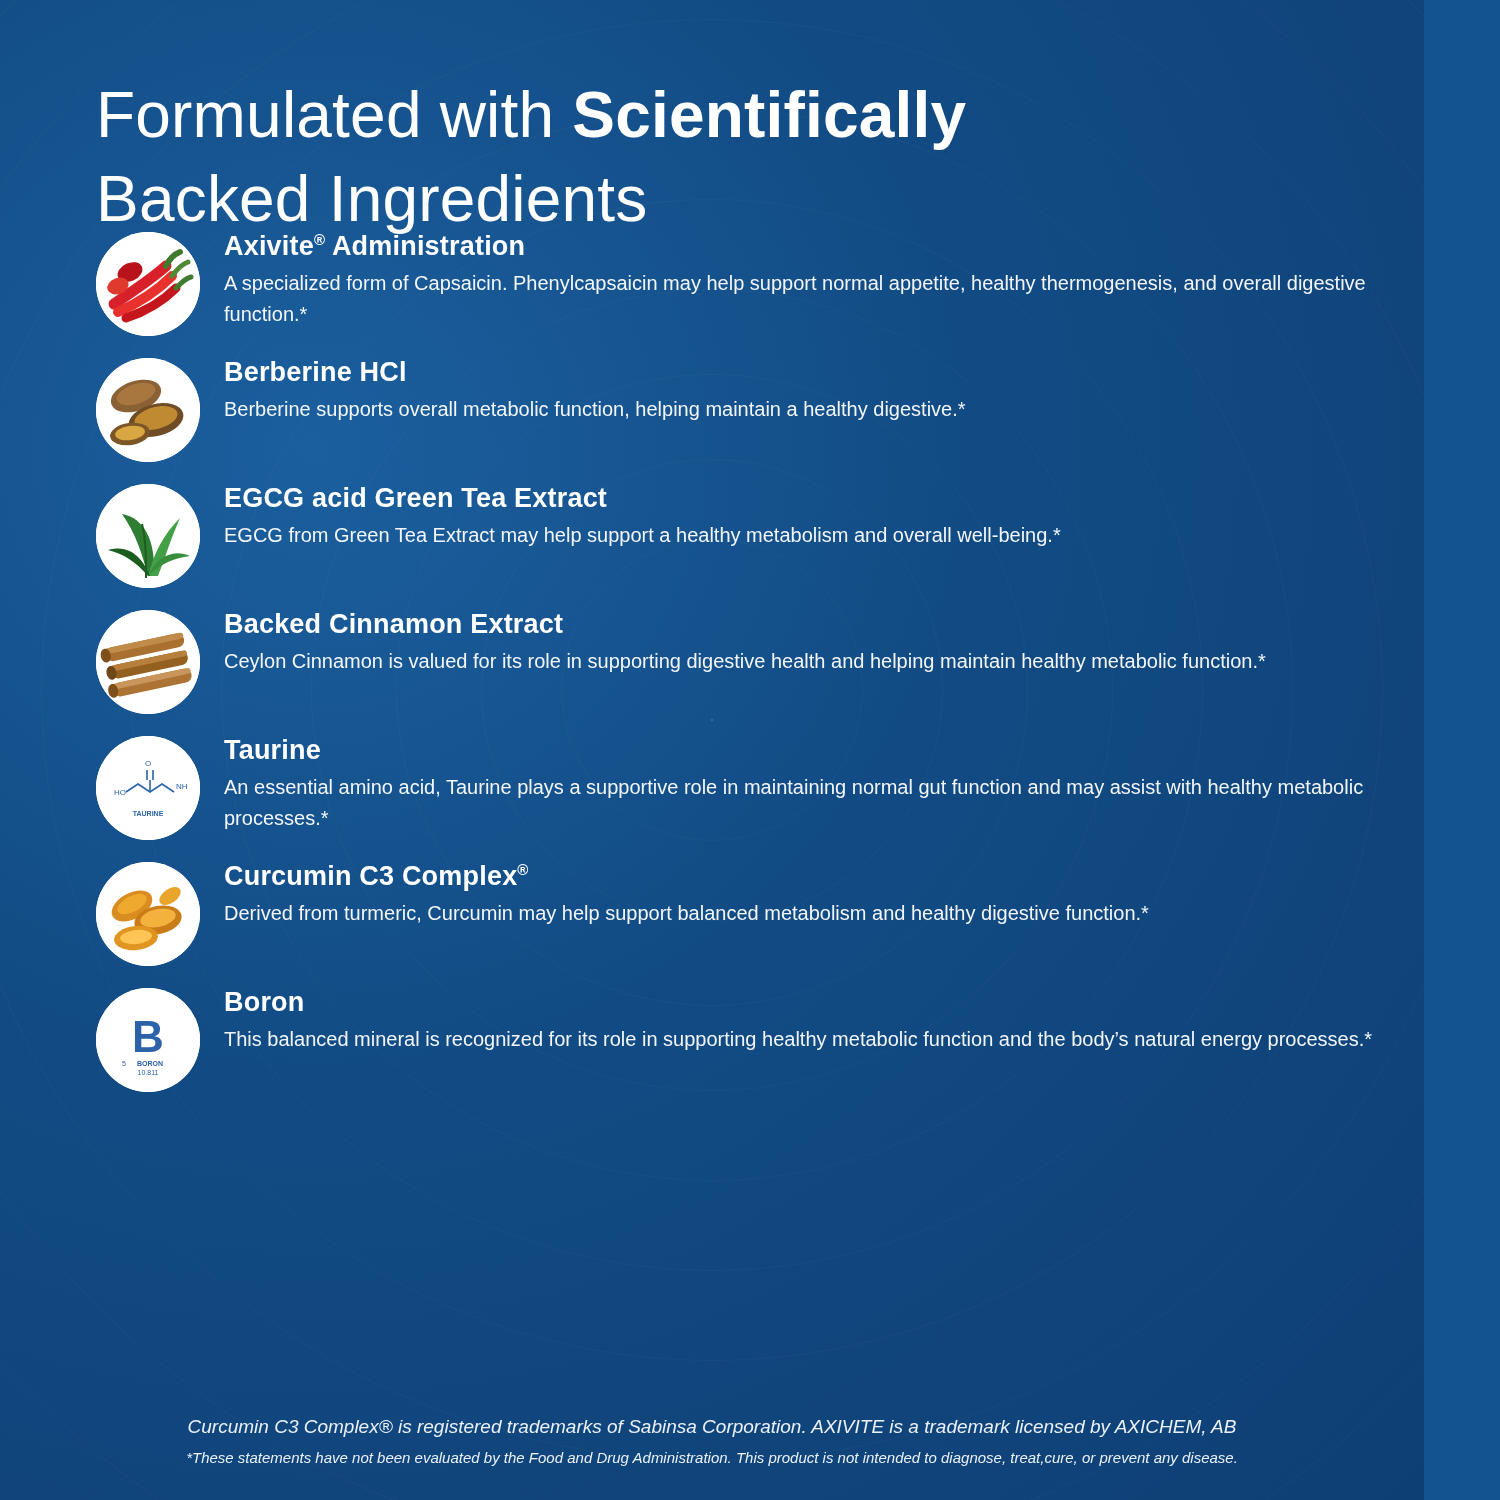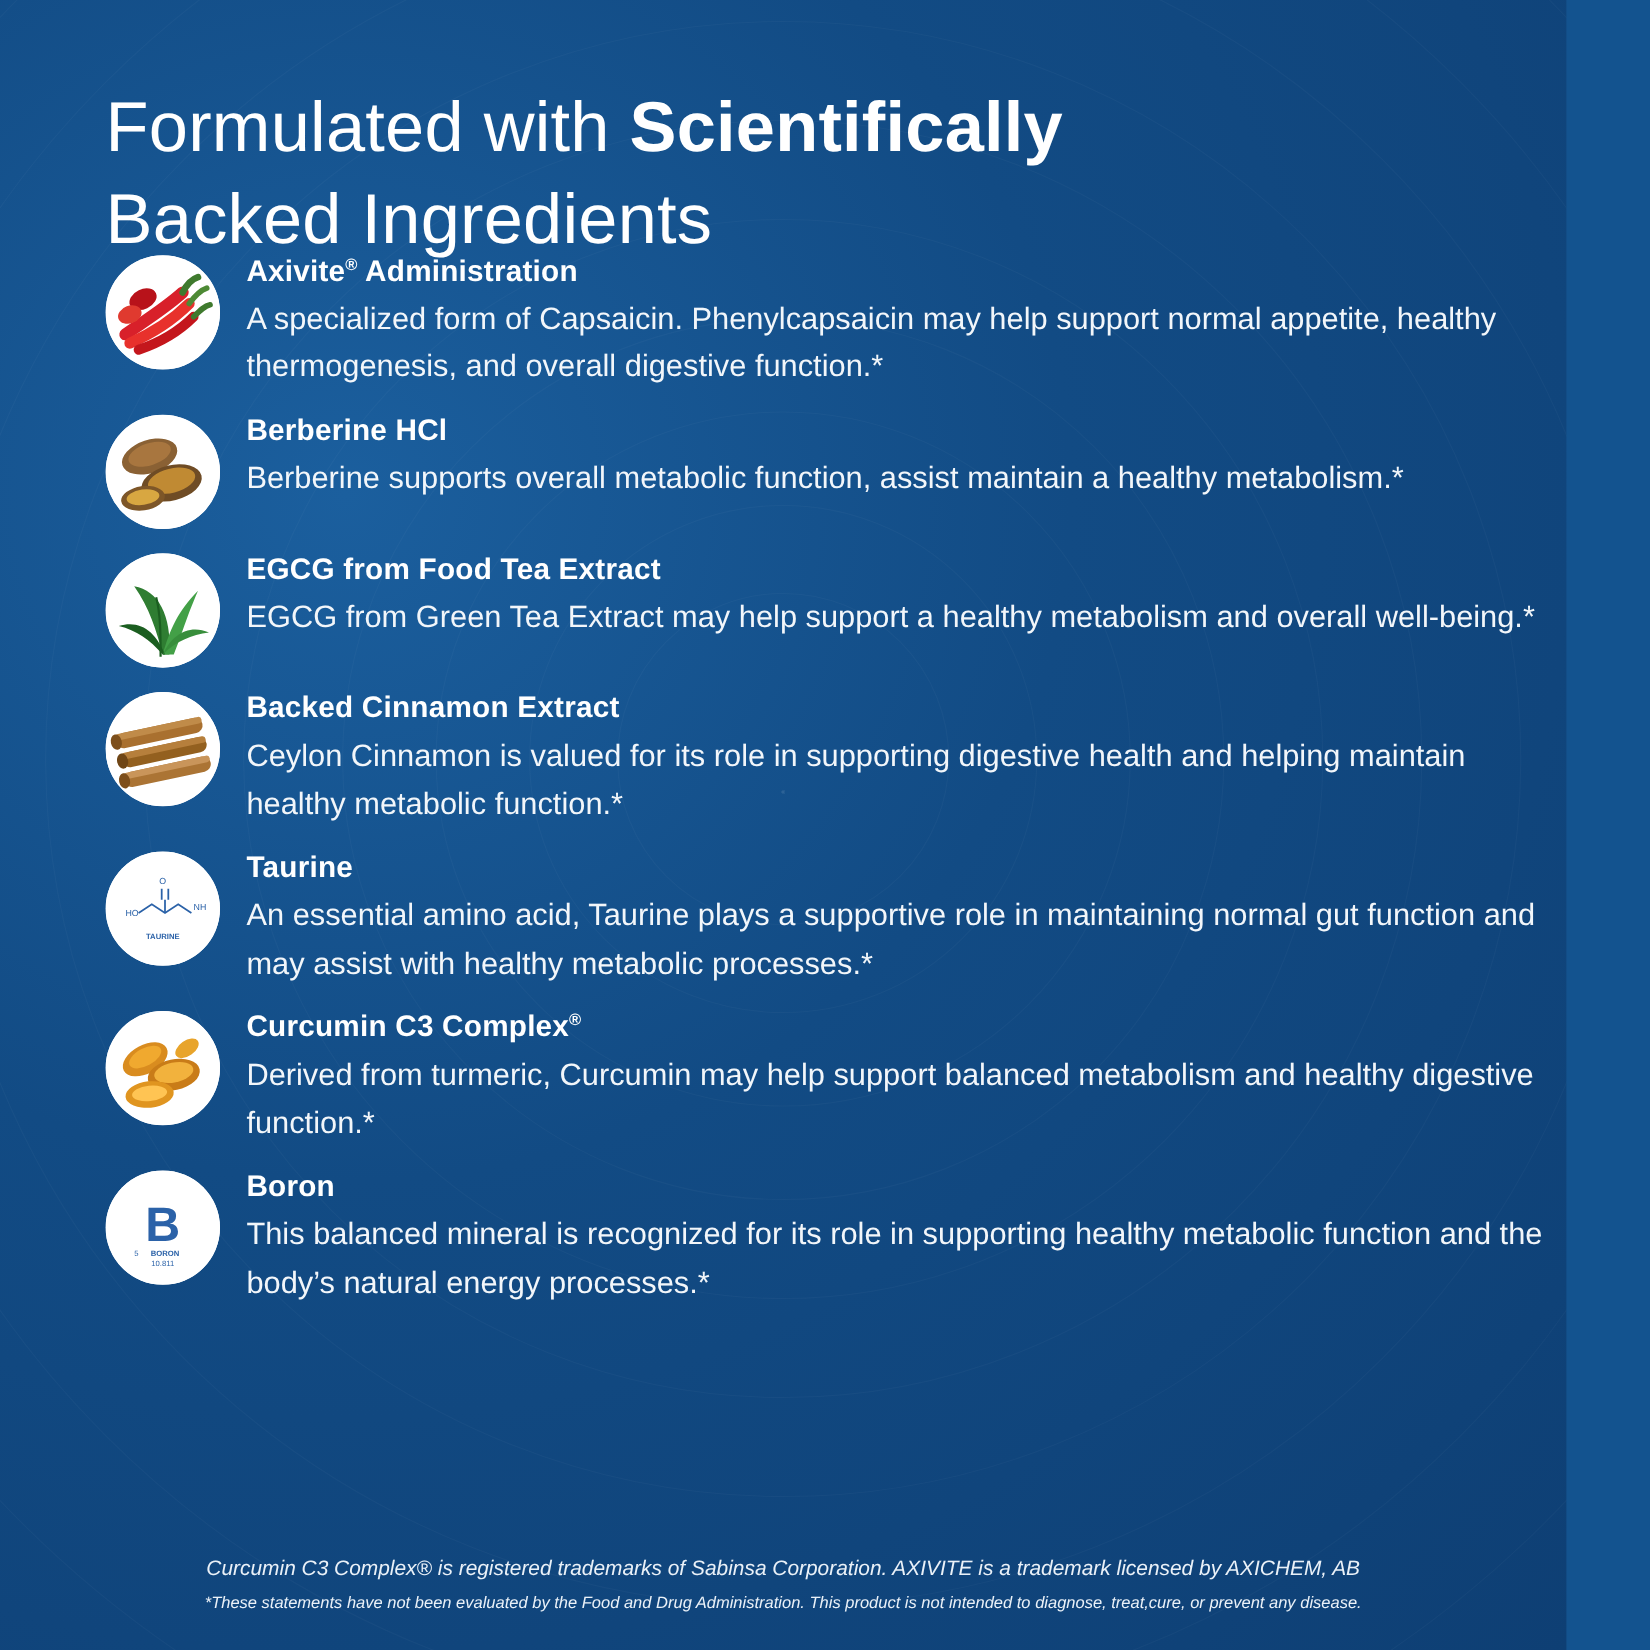--- a/index.html
+++ b/index.html
@@ -90,21 +90,21 @@
     font-weight: 700;
     line-height: 1.25;
     margin: 0 0 4px 0;
     letter-spacing: 0.2px;
   }
   .title sup {
     font-size: 15px;
     vertical-align: super;
   }
   .desc {
-    font-size: 28px;
+    font-size: 20px;
     font-weight: 300;
     line-height: 1.56;
     margin: 0;
     color: #f2f6fa;
     max-width: 1290px;
   }
   .footer {
     position: absolute;
     left: 0;
     right: 0;
@@ -178,37 +178,37 @@
           <ellipse cx="40" cy="38" rx="26" ry="15" fill="#8a6134" transform="rotate(-18 40 38)"></ellipse>
           <ellipse cx="40" cy="36" rx="20" ry="10" fill="#a8763f" transform="rotate(-18 40 36)"></ellipse>
           <ellipse cx="60" cy="62" rx="28" ry="16" fill="#6f4c25" transform="rotate(-14 60 62)"></ellipse>
           <ellipse cx="60" cy="60" rx="22" ry="11" fill="#c08a33" transform="rotate(-14 60 60)"></ellipse>
           <ellipse cx="34" cy="76" rx="20" ry="11" fill="#7d5628" transform="rotate(-8 34 76)"></ellipse>
           <ellipse cx="34" cy="75" rx="15" ry="7" fill="#d8a741" transform="rotate(-8 34 75)"></ellipse>
         </svg>
       </div>
       <div class="text">
         <p class="title"><span>Berberine HCl</span><sup></sup><span></span></p>
-        <p class="desc">Berberine supports overall metabolic function, assist maintain a healthy metabolism.*</p>
+        <p class="desc">Berberine supports overall metabolic function, helping maintain a healthy digestive.*</p>
       </div>
     </div>
 
     <div class="item">
       <div class="thumb">
         <svg viewBox="0 0 104 104">
           <rect width="104" height="104" fill="#ffffff"></rect>
           <path d="M52 92 C46 70 40 50 26 30 C48 34 60 56 58 92 Z" fill="#2f7d32"></path>
           <path d="M52 92 C58 70 66 52 84 34 C72 62 70 72 62 92 Z" fill="#43a047"></path>
           <path d="M52 92 C40 78 28 70 12 66 C32 60 46 72 54 92 Z" fill="#1b5e20"></path>
           <path d="M52 92 C64 80 78 74 94 72 C76 64 60 74 52 92 Z" fill="#388e3c"></path>
           <path d="M50 94 C50 74 50 56 46 40" stroke="#1b5e20" stroke-width="2" fill="none"></path>
         </svg>
       </div>
       <div class="text">
-        <p class="title"><span>EGCG from Food Tea Extract</span><sup></sup><span></span></p>
+        <p class="title"><span>EGCG acid Green Tea Extract</span><sup></sup><span></span></p>
         <p class="desc">EGCG from Green Tea Extract may help support a healthy metabolism and overall well-being.*</p>
       </div>
     </div>
 
     <div class="item">
       <div class="thumb">
         <svg viewBox="0 0 104 104">
           <rect width="104" height="104" fill="#ffffff"></rect>
           <g transform="rotate(-12 52 52)">
             <rect x="12" y="30" width="80" height="14" rx="7" fill="#a9702f"></rect>

